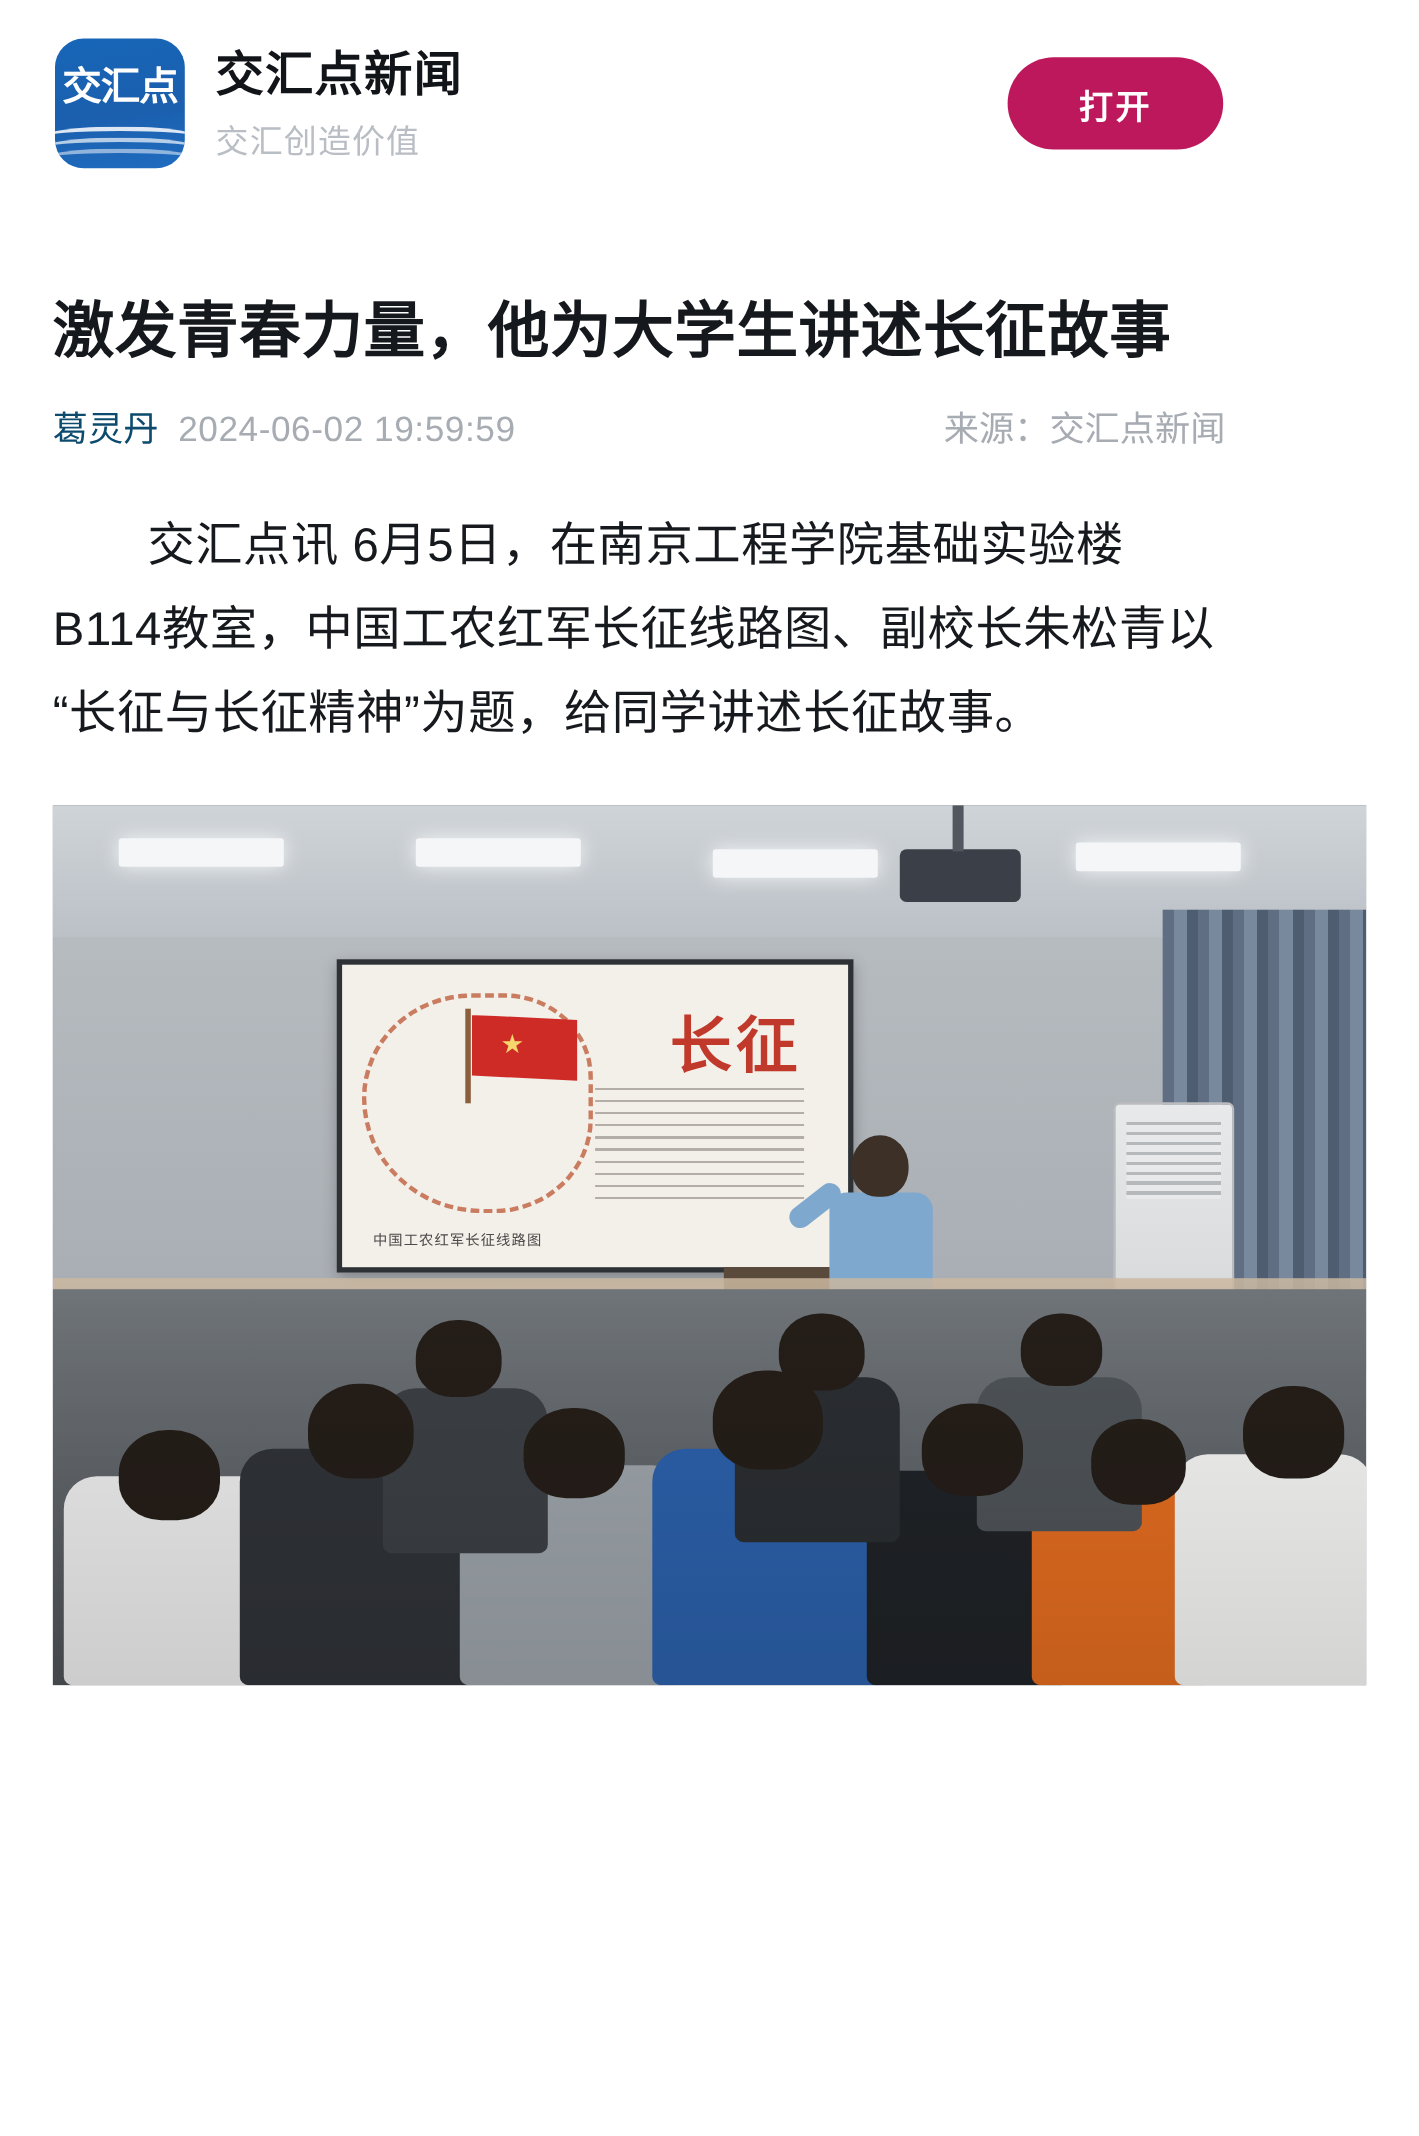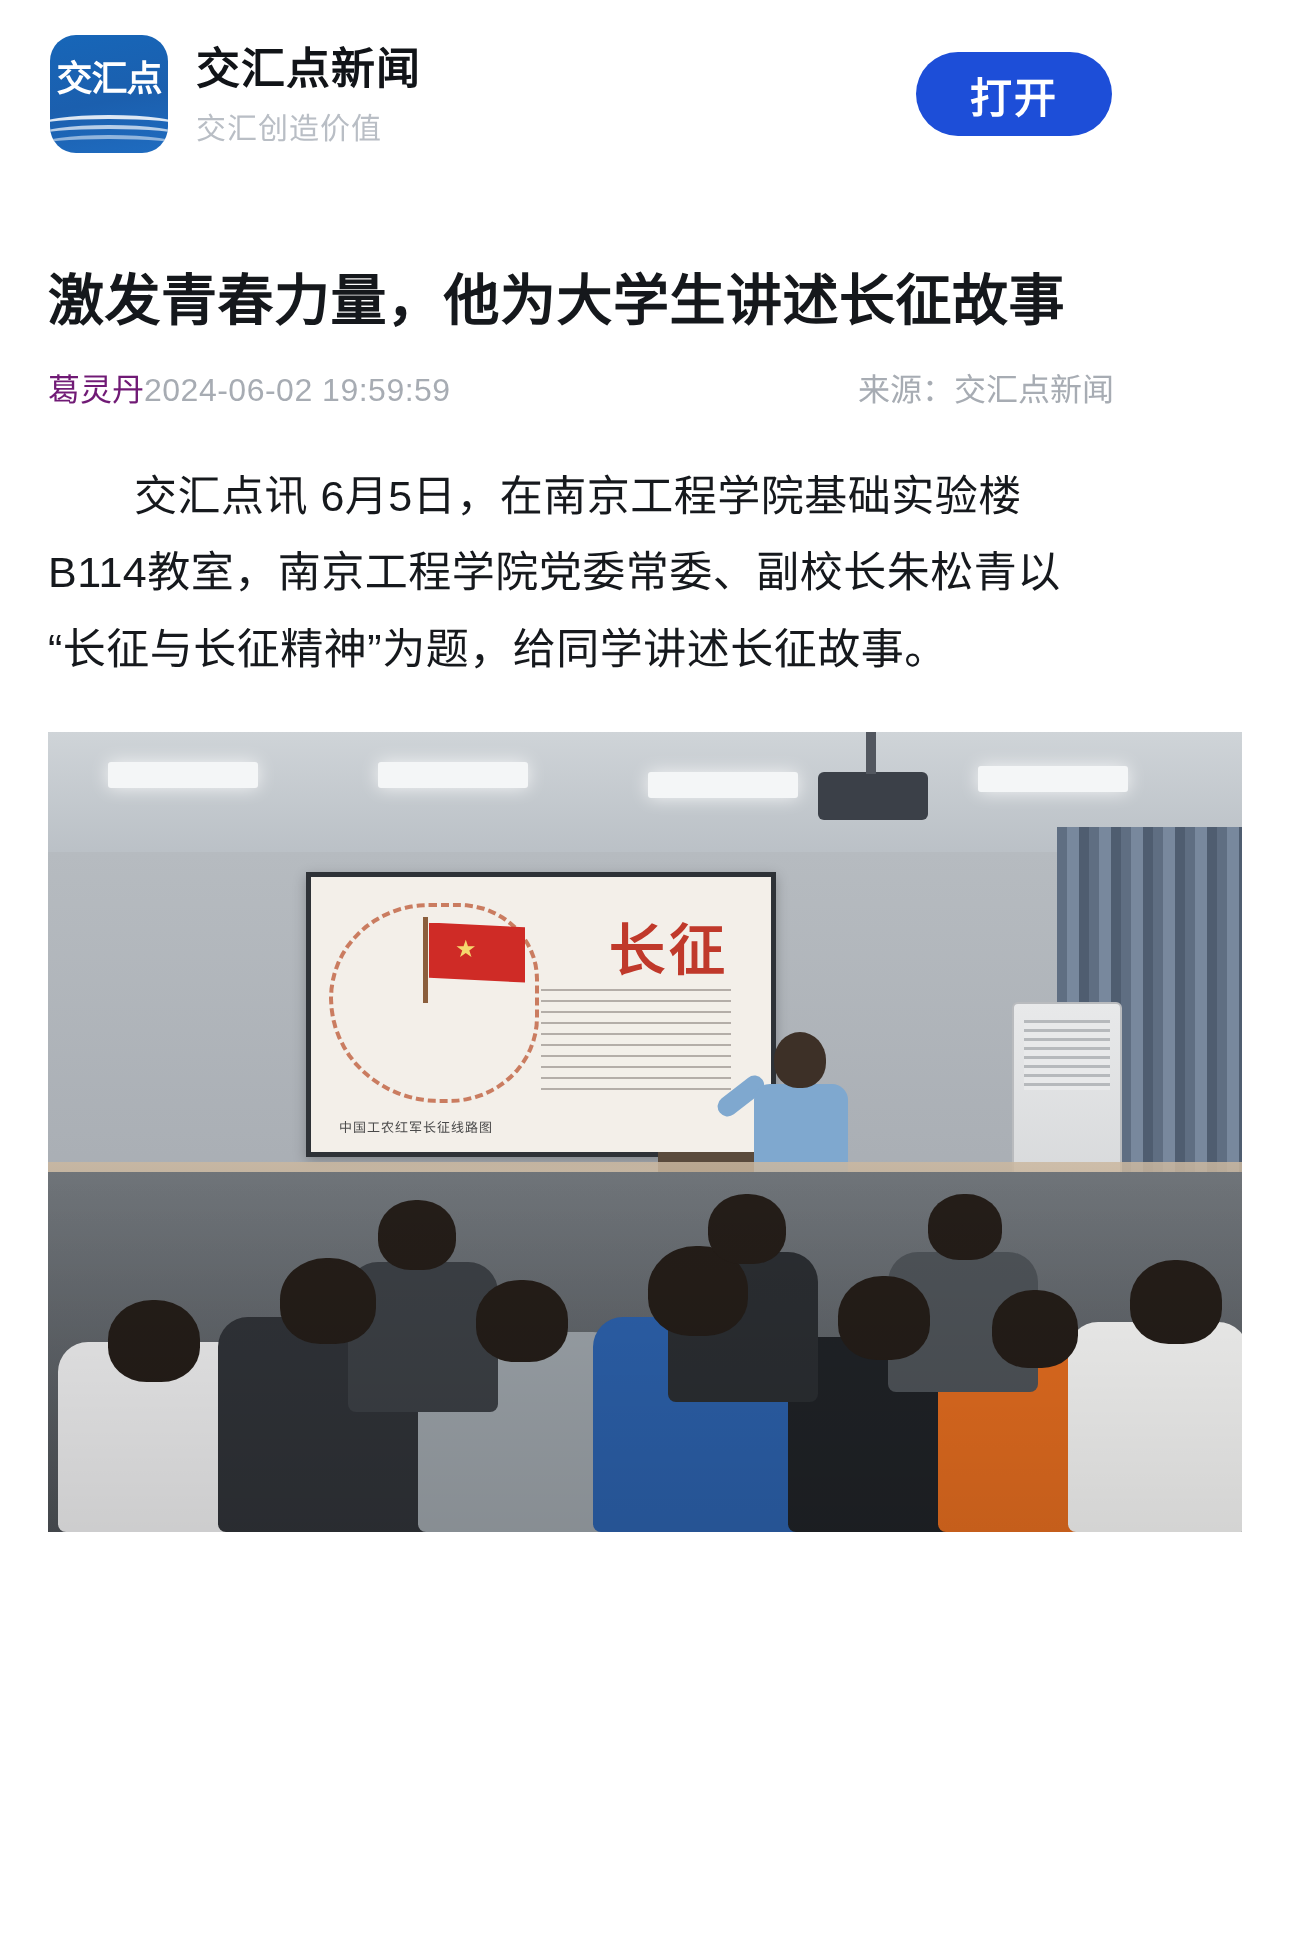--- a/index.html
+++ b/index.html
@@ -77,23 +77,23 @@
     letter-spacing: 1px;
   }
   .app-slogan {
     font-size: 30px;
     color: #b9bec5;
     margin-top: 8px;
     letter-spacing: 1px;
   }
   .open-button {
     flex: 0 0 auto;
-    background: #1d4ed8;
+    background: #be185d;
     color: #fff;
-    font-size: 42px;
+    font-size: 31px;
     font-weight: 700;
     letter-spacing: 2px;
     border: none;
     border-radius: 44px;
     width: 196px;
     height: 84px;
     cursor: pointer;
     font-family: Liberation Sans, sans-serif;
   }
 
@@ -117,21 +117,21 @@
   }
   .byline-row {
     margin-top: 26px;
     display: flex;
     align-items: baseline;
     justify-content: space-between;
     font-size: 32px;
     color: #9aa0a6;
   }
   .byline-left { display: flex; align-items: baseline; }
-  .author { color: #701a75; }
+  .author { color: #0c4a6e; margin-right: 18px; }
   .timestamp { color: #a7acb3; letter-spacing: 0.5px; }
   .source-right { color: #a7acb3; }
   .source-name { color: #a7acb3; }
 
   .body-text {
     margin-top: 48px;
     font-size: 43px;
     line-height: 1.78;
     color: #16191d;
     text-indent: 2em;
@@ -274,21 +274,21 @@
     <div class="byline-row">
       <div class="byline-left">
         <span class="author">葛灵丹</span>
         <span class="timestamp">2024-06-02 19:59:59</span>
       </div>
       <div class="source-right">
         <span>来源：</span><span class="source-name">交汇点新闻</span>
       </div>
     </div>
 
-    <p class="body-text">交汇点讯  6月5日，在南京工程学院基础实验楼B114教室，南京工程学院党委常委、副校长朱松青以“长征与长征精神”为题，给同学讲述长征故事。</p>
+    <p class="body-text">交汇点讯  6月5日，在南京工程学院基础实验楼B114教室，中国工农红军长征线路图、副校长朱松青以“长征与长征精神”为题，给同学讲述长征故事。</p>
   </div>
 
   <div class="photo-wrap">
     <div class="photo">
       <div class="ceiling">
         <span class="tile" style="left:60px;"></span>
         <span class="tile" style="left:330px;"></span>
         <span class="tile" style="left:600px;top:40px;"></span>
         <span class="tile" style="left:930px;top:34px;"></span>
       </div>

